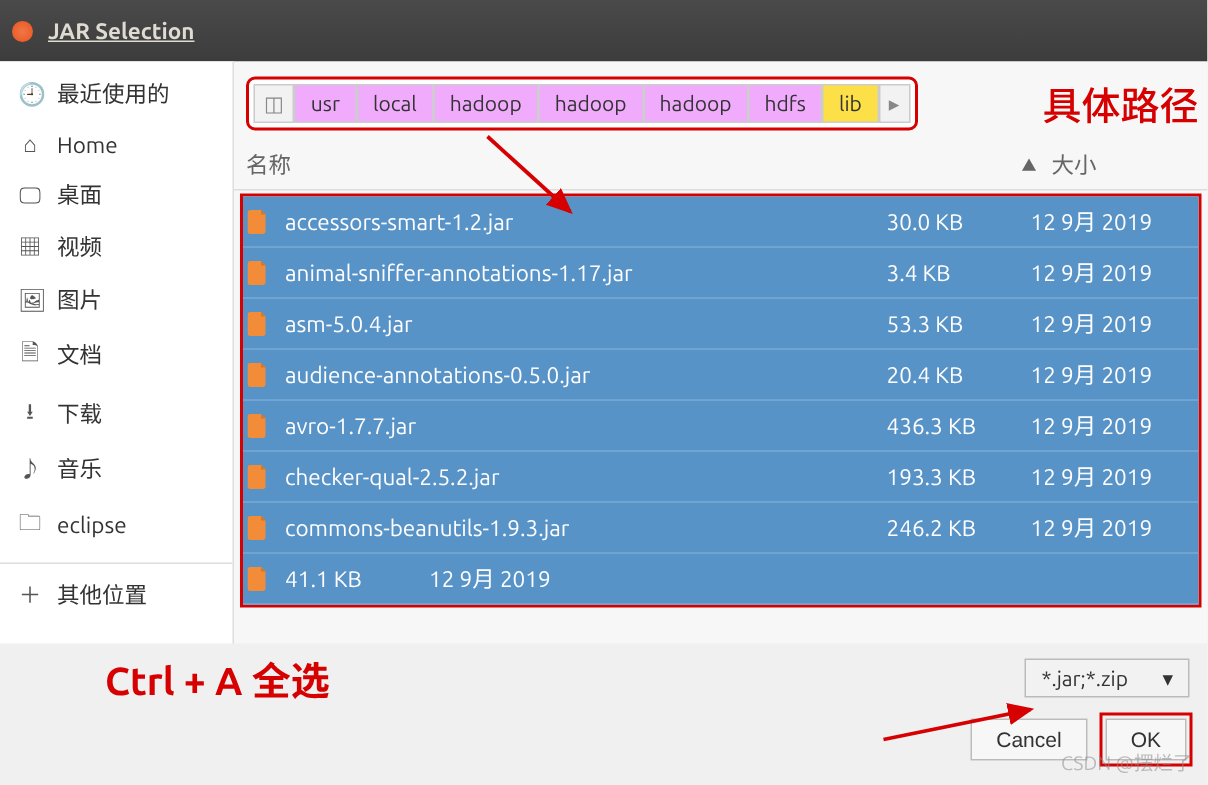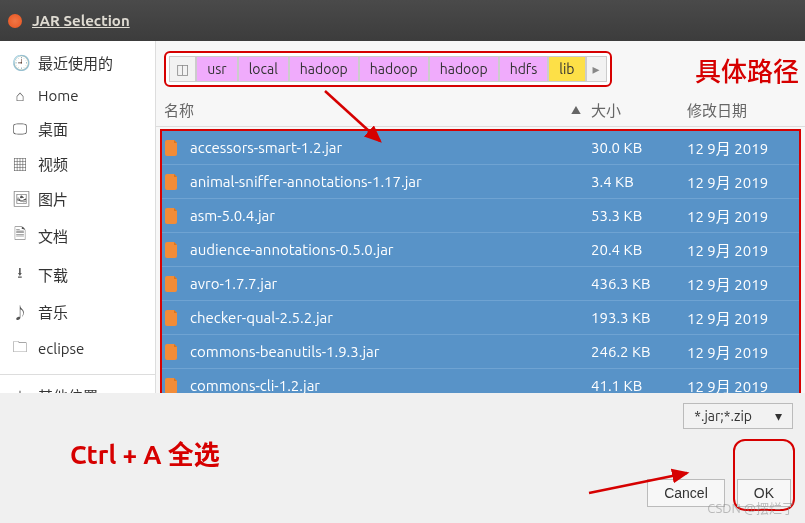--- a/index.html
+++ b/index.html
@@ -27,22 +27,22 @@
 .file-row { display: flex; align-items: center; background: #5893c8; color: #fff; padding: 6px 2px; border-bottom: 1px solid #6fa3d2; font-size: 15px; }
 .file-icon { width: 16px; height: 16px; margin-right: 10px; display: inline-flex; align-items: center; justify-content: center; }
 .file-icon svg { width: 14px; height: 16px; }
 .f-name { flex: 1; }
 .f-size { width: 96px; }
 .f-date { width: 110px; }
 .bottom { position: absolute; bottom: 0; left: 0; right: 0; padding: 6px 10px 12px 10px; background: #f0f0f0; }
 .filter-row { display: flex; justify-content: flex-end; padding: 4px 2px 10px 2px; }
 .filter-dd { background: #f2f2f2; border: 1px solid #bbb; padding: 4px 10px; font-size: 14px; color: #333; display: flex; align-items: center; gap: 23px; }
 .btn-row { display: flex; justify-content: flex-end; gap: 8px; align-items: center; }
-.btn { background: #f7f7f7; border: 1px solid #bbb; padding: 5px 16px; font-size: 14px; color: #333; cursor: pointer; margin-top: 36px; }
-.ok-wrap { border: 2.5px solid #d60000; padding: 2px; border-radius: 12px; }
+.btn { background: #f7f7f7; border: 1px solid #bbb; padding: 5px 16px; font-size: 14px; color: #333; cursor: pointer; }
+.ok-wrap { border: 2.5px solid #d60000; padding: 2px; border-radius: 0; }
 .ann-ctrl { position: absolute; left: 70px; bottom: 52px; color: #d60000; font-size: 26px; font-weight: 700; }
 .watermark { position: absolute; right: 10px; bottom: 6px; color: rgba(140,140,140,0.55); font-size: 13px; }
 .arrow1 { position: absolute; left: 320px; top: 86px; }
 .arrow2 { position: absolute; right: 108px; bottom: 26px; }
 </style>
 </head>
 <body>
 
 <div class="titlebar">
   <div class="close-btn"></div>
@@ -116,21 +116,20 @@
         </defs>
       <line x1="5" y1="5" x2="60" y2="55" stroke="#d60000" stroke-width="2.5" marker-end="url(#ah1)"></line>
     </svg>
 
     <div class="header-row">
       <div class="col-name">
           <span>名称</span> 
           <span class="sort-tri" style="margin-left:auto;margin-right:10px;">▲</span>
         </div>
       <div class="col-size">大小</div>
-      <div class="col-date">修改日期</div>
     </div>
 
     <div class="file-list" id="filelist">
         <div class="file-row">
           <span class="file-icon">
             <svg viewBox="0 0 14 16">
               <path d="M2 0h7l3 3v11a2 2 0 0 1-2 2H2a2 2 0 0 1-2-2V2a2 2 0 0 1 2-2z" fill="#f28c38"></path>
               <path d="M9 0v3h3z" fill="#d9761f"></path>
             </svg>
           </span>
@@ -204,21 +203,20 @@
           <span class="f-size">246.2 KB</span>
           <span class="f-date">12 9月 2019</span>
         </div>
         <div class="file-row">
           <span class="file-icon">
             <svg viewBox="0 0 14 16">
               <path d="M2 0h7l3 3v11a2 2 0 0 1-2 2H2a2 2 0 0 1-2-2V2a2 2 0 0 1 2-2z" fill="#f28c38"></path>
               <path d="M9 0v3h3z" fill="#d9761f"></path>
             </svg>
           </span>
-          <span class="f-name">commons-cli-1.2.jar</span>
           <span class="f-size">41.1 KB</span>
           <span class="f-date">12 9月 2019</span>
         </div>
       </div>
   </div>
 </div>
 
 <div class="bottom">
   <div class="filter-row">
     <div class="filter-dd">

